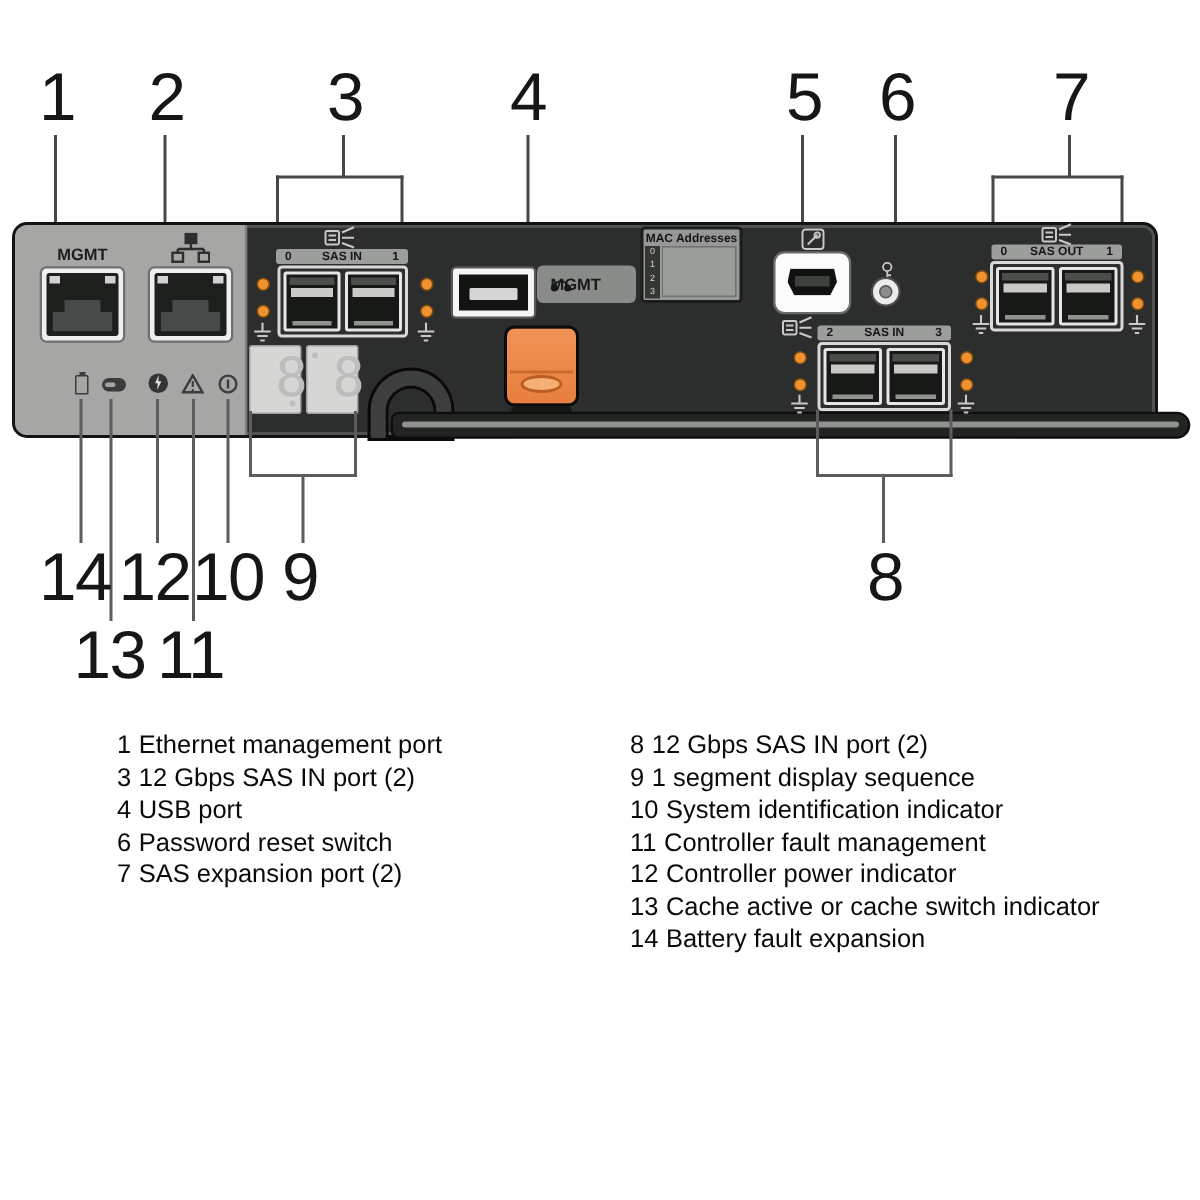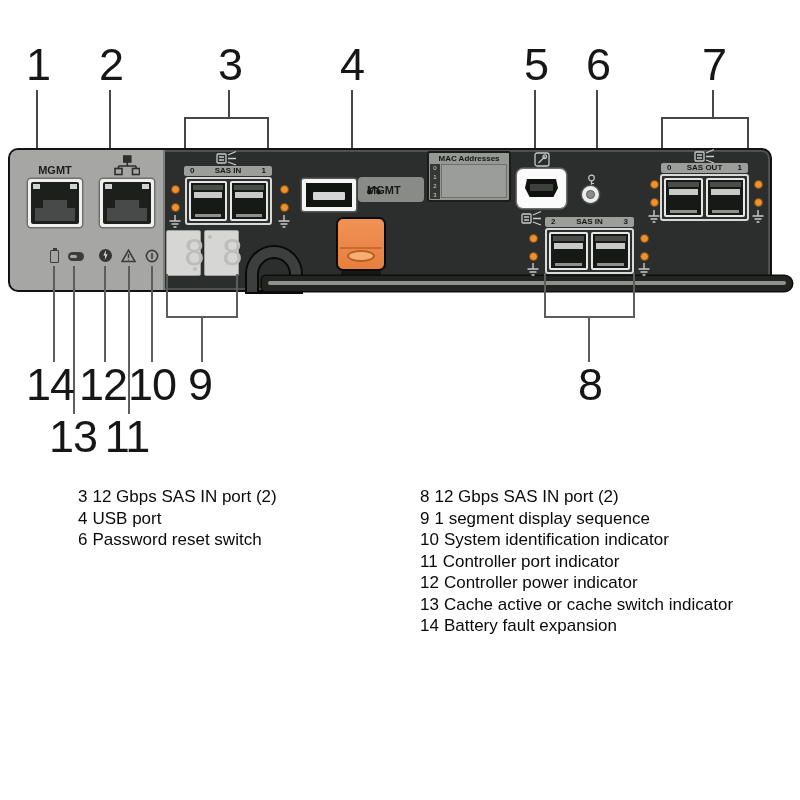--- a/index.html
+++ b/index.html
@@ -221,21 +221,21 @@
       <svg width="14" height="11" viewBox="0 0 14 11">
         <g stroke="#171917" stroke-width="1.4" fill="#171917">
           <circle cx="2.5" cy="8" r="1.7"></circle>
             <circle cx="11.5" cy="8" r="1.7"></circle>
           <path d="M2.5 8 C2.5 2, 11.5 2, 11.5 8" fill="none"></path>
         </g>
       </svg>
       <span>MGMT</span>
     </div>
 
-    <div class="macbox" style="left:417px;top:1px;width:84px;height:51px">
+    <div class="macbox" style="left:417px;top:1px;width:68px;height:51px">
       <div class="mac-title">MAC Addresses</div>
       <div class="mac-side">
         <span>0</span>
         <span>1</span>
         <span>2</span>
         <span>3</span>
       </div>
       <div class="mac-area"></div>
     </div>
 
@@ -346,28 +346,30 @@
 
   <div class="co" style="left:10px;top:362px;width:80px">14</div>
   <div class="co" style="left:33px;top:414px;width:80px">13</div>
   <div class="co" style="left:63px;top:362px;width:80px">12</div>
   <div class="co" style="left:87px;top:414px;width:80px">11</div>
   <div class="co" style="left:112px;top:362px;width:80px">10</div>
   <div class="co" style="left:170px;top:362px;width:60px">9</div>
   <div class="co" style="left:560px;top:362px;width:60px">8</div>
 
   <div class="legend-col" style="left:78px;top:486px">
+    <div class="legend-row"><span class="legend-num">1</span><span>Ethernet management port</span></div>
     <div class="legend-row"><span class="legend-num">3</span><span>12 Gbps SAS IN port (2)</span></div>
     <div class="legend-row"><span class="legend-num">4</span><span>USB port</span></div>
     <div class="legend-row"><span class="legend-num">6</span><span>Password reset switch</span></div>
+    <div class="legend-row"><span class="legend-num">7</span><span>SAS expansion port (2)</span></div>
   </div>
 
   <div class="legend-col" style="left:420px;top:486px">
     <div class="legend-row"><span class="legend-num">8</span><span>12 Gbps SAS IN port (2)</span></div>
     <div class="legend-row"><span class="legend-num">9</span><span>1 segment display sequence</span></div>
     <div class="legend-row"><span class="legend-num">10</span><span>System identification indicator</span></div>
-    <div class="legend-row"><span class="legend-num">11</span><span>Controller port indicator</span></div>
+    <div class="legend-row"><span class="legend-num">11</span><span>Controller fault management</span></div>
     <div class="legend-row"><span class="legend-num">12</span><span>Controller power indicator</span></div>
     <div class="legend-row"><span class="legend-num">13</span><span>Cache active or cache switch indicator</span></div>
     <div class="legend-row"><span class="legend-num">14</span><span>Battery fault expansion</span></div>
   </div>
 
 </div>
 
 </body></html>

